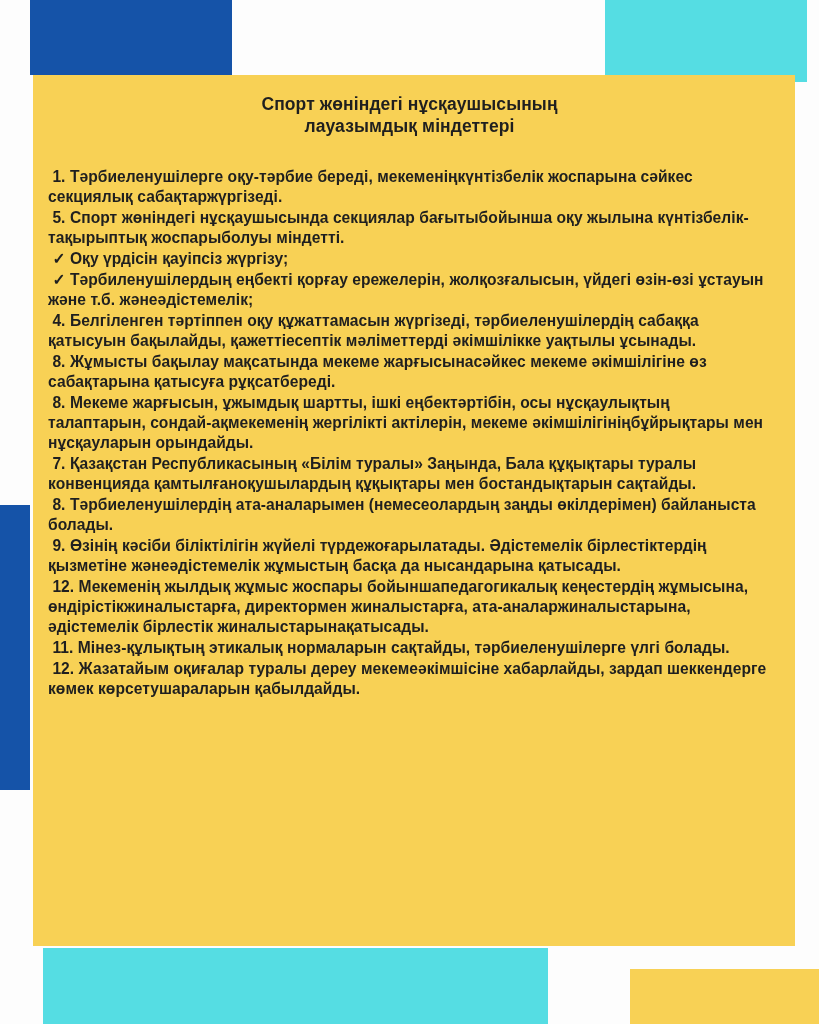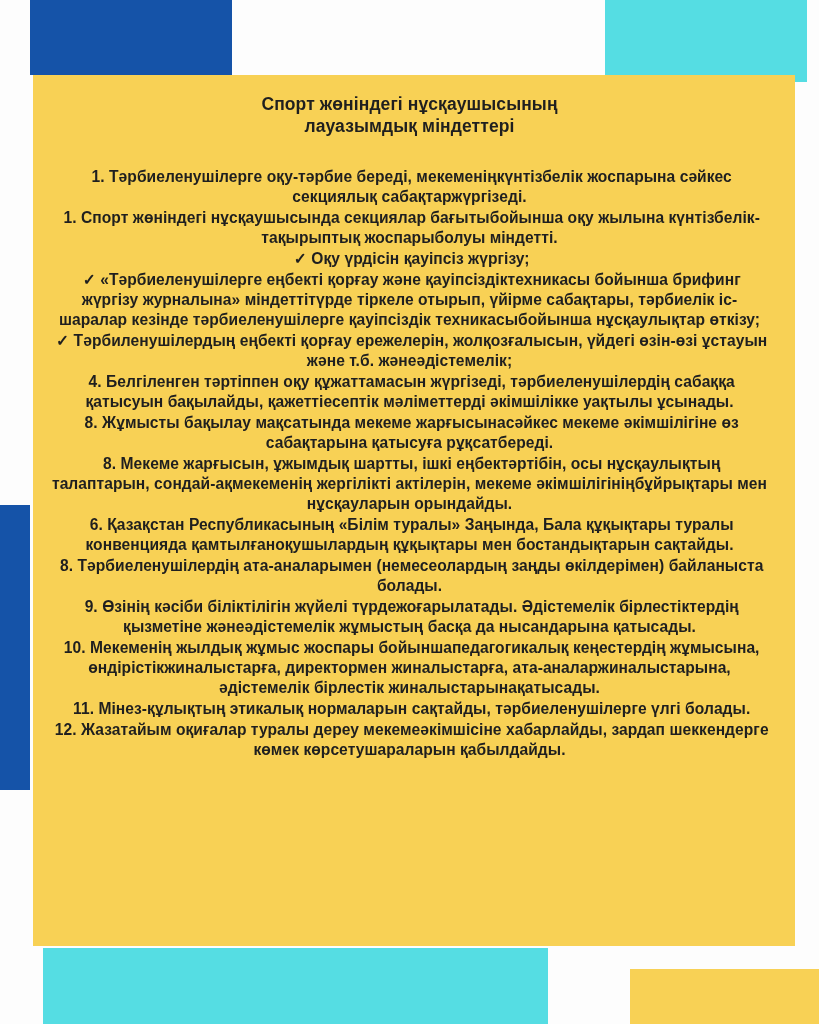--- a/index.html
+++ b/index.html
@@ -32,50 +32,48 @@
   .paras{
     margin-top:30px;
     font-weight:bold;
     font-size:15.6px;
     line-height:20px;
     letter-spacing:0.05px;
   }
   .para{
     white-space:pre-wrap;
     margin:0 0 1px 0;
-    text-align:center;
   }
 </style>
 </head>
 <body>
 
 <div class="stage" style="background: rgb(253, 253, 253);">
 
   <div class="rect rect-top-left" style="background: rgb(21, 83, 168);"></div>
   <div class="rect rect-top-right" style="background: rgb(85, 221, 227);"></div>
   <div class="rect rect-left" style="background: rgb(21, 83, 168);"></div>
   <div class="rect rect-bottom-cyan" style="background: rgb(85, 221, 227);"></div>
   <div class="rect rect-bottom-yellow" style="background: rgb(248, 209, 85);"></div>
 
   <div class="card" style="background: rgb(248, 209, 85); color: rgb(31, 31, 31);">
     <div class="title">
       <div>Спорт жөніндегі нұсқаушысының</div>
       <div>лауазымдық міндеттері</div>
     </div>
     <div class="paras">
       <div class="para"> 1. Тәрбиеленушілерге оқу-тәрбие береді, мекеменіңкүнтізбелік жоспарына сәйкес секциялық сабақтаржүргізеді.</div>
-      <div class="para"> 1. Спорт жөніндегі нұсқаушысында секциялар бағытыбойынша оқу жылына күнтізбелік-тақырыптық жоспарыболуы міндетті.</div>
+      <div class="para"> 5. Спорт жөніндегі нұсқаушысында секциялар бағытыбойынша оқу жылына күнтізбелік-тақырыптық жоспарыболуы міндетті.</div>
       <div class="para"> ✓ Оқу үрдісін қауіпсіз жүргізу;</div>
-      <div class="para"> ✓ «Тәрбиеленушілерге еңбекті қорғау және қауіпсіздіктехникасы бойынша брифинг жүргізу журналына» міндеттітүрде тіркеле отырып, үйірме сабақтары, тәрбиелік іс-шаралар кезінде тәрбиеленушілерге қауіпсіздік техникасыбойынша нұсқаулықтар өткізу;</div>
       <div class="para"> ✓ Тәрбиленушілердың еңбекті қорғау ережелерін, жолқозғалысын, үйдегі өзін-өзі ұстауын және т.б. жәнеәдістемелік;</div>
       <div class="para"> 4. Белгіленген тәртіппен оқу құжаттамасын жүргізеді, тәрбиеленушілердің сабаққа қатысуын бақылайды, қажеттіесептік мәліметтерді әкімшілікке уақтылы ұсынады.</div>
       <div class="para"> 8. Жұмысты бақылау мақсатында мекеме жарғысынасәйкес мекеме әкімшілігіне өз сабақтарына қатысуға рұқсатбереді.</div>
       <div class="para"> 8. Мекеме жарғысын, ұжымдық шартты, ішкі еңбектәртібін, осы нұсқаулықтың талаптарын, сондай-ақмекеменің жергілікті актілерін, мекеме әкімшілігініңбұйрықтары мен нұсқауларын орындайды.</div>
-      <div class="para"> 6. Қазақстан Республикасының «Білім туралы» Заңында, Бала құқықтары туралы конвенцияда қамтылғаноқушылардың құқықтары мен бостандықтарын сақтайды.</div>
+      <div class="para"> 7. Қазақстан Республикасының «Білім туралы» Заңында, Бала құқықтары туралы конвенцияда қамтылғаноқушылардың құқықтары мен бостандықтарын сақтайды.</div>
       <div class="para"> 8. Тәрбиеленушілердің ата-аналарымен (немесеолардың заңды өкілдерімен) байланыста болады.</div>
       <div class="para"> 9. Өзінің кәсіби біліктілігін жүйелі түрдежоғарылатады. Әдістемелік бірлестіктердің қызметіне жәнеәдістемелік жұмыстың басқа да нысандарына қатысады.</div>
-      <div class="para"> 10. Мекеменің жылдық жұмыс жоспары бойыншапедагогикалық кеңестердің жұмысына, өндірістікжиналыстарға, директормен жиналыстарға, ата-аналаржиналыстарына, әдістемелік бірлестік жиналыстарынақатысады.</div>
+      <div class="para"> 12. Мекеменің жылдық жұмыс жоспары бойыншапедагогикалық кеңестердің жұмысына, өндірістікжиналыстарға, директормен жиналыстарға, ата-аналаржиналыстарына, әдістемелік бірлестік жиналыстарынақатысады.</div>
       <div class="para"> 11. Мінез-құлықтың этикалық нормаларын сақтайды, тәрбиеленушілерге үлгі болады.</div>
       <div class="para"> 12. Жазатайым оқиғалар туралы дереу мекемеәкімшісіне хабарлайды, зардап шеккендерге көмек көрсетушараларын қабылдайды.</div>
     </div>
   </div>
 
 </div>
 
 </body></html>

